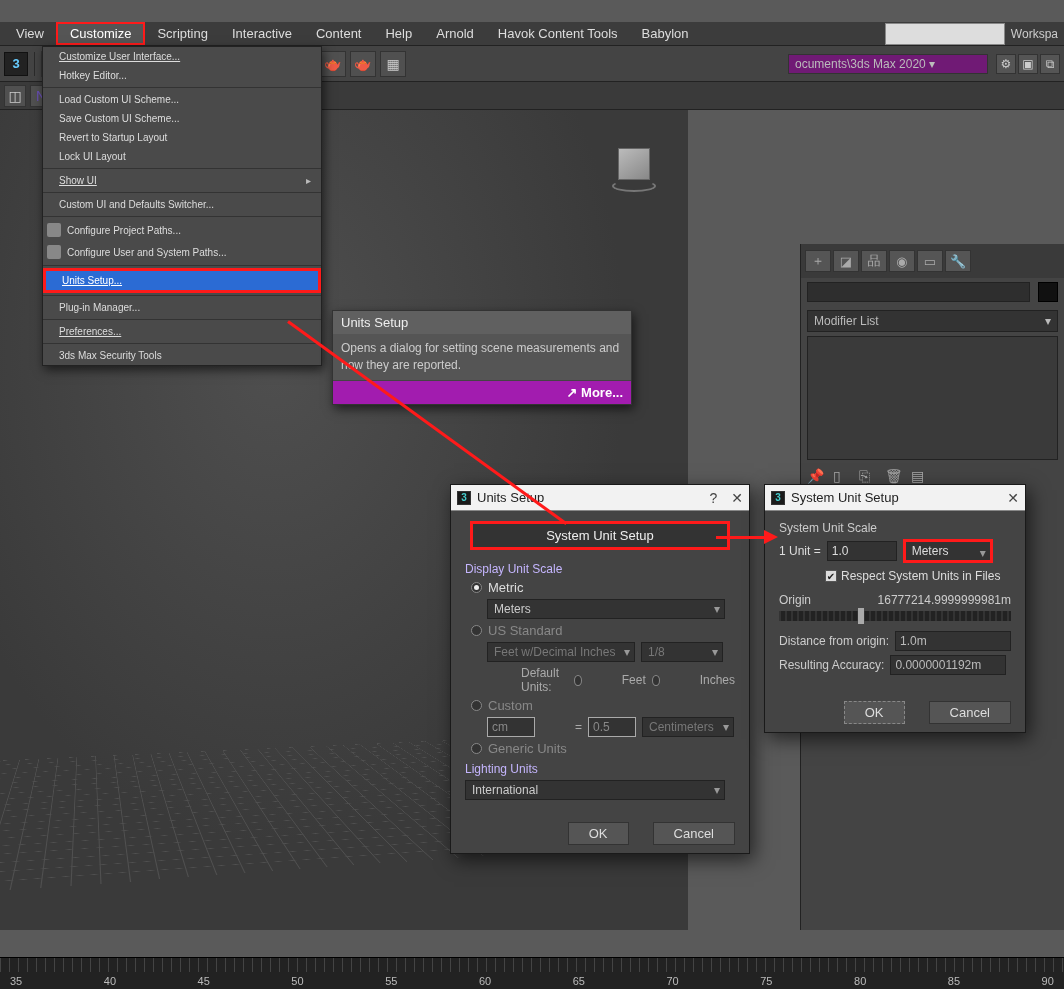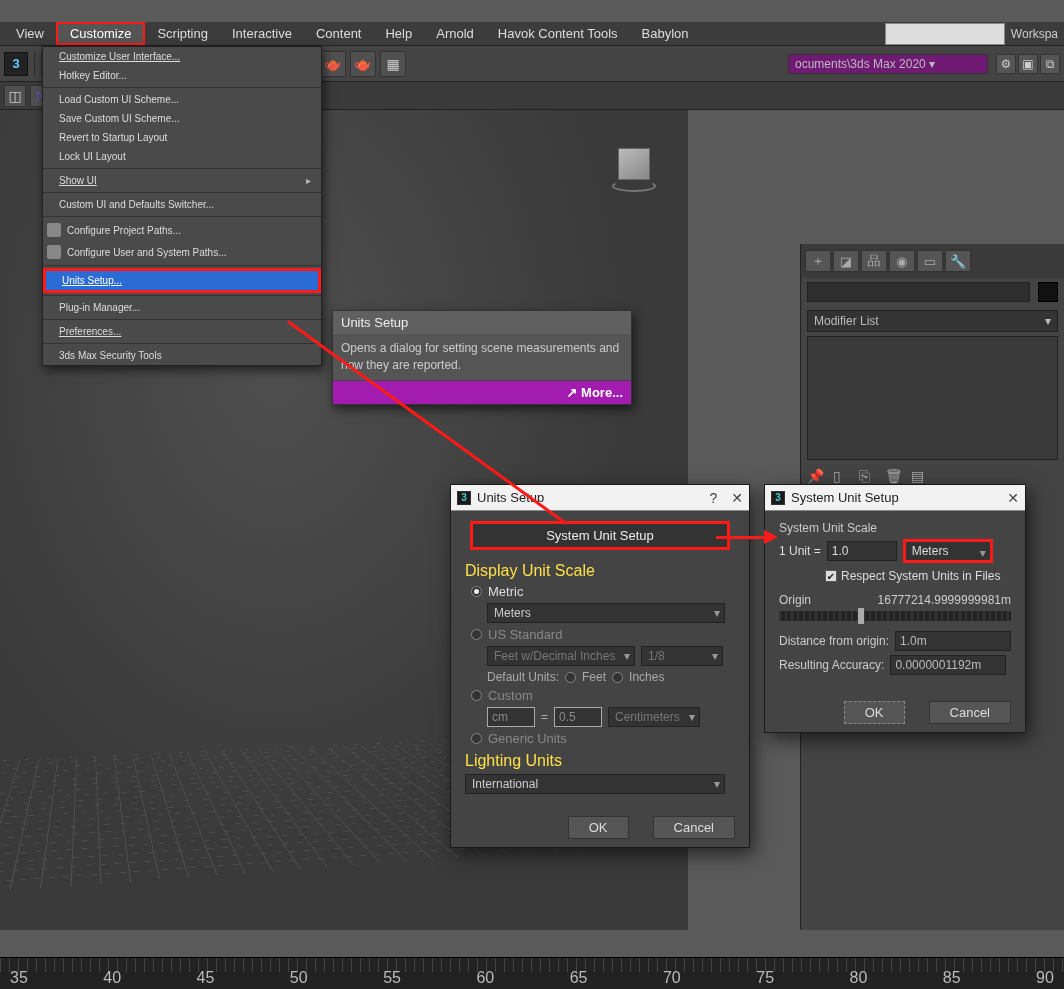--- a/index.html
+++ b/index.html
@@ -71,32 +71,32 @@
 
 
 .dialog{position:absolute;background:#444;border:1px solid #1a1a1a;box-shadow:4px 6px 18px rgba(0,0,0,0.6);}
 .titlebar{height:26px;background:#f2f2f2;color:#222;display:flex;align-items:center;padding:0 6px;font-size:13px;border-bottom:1px solid #888;}
 .titlebar .tb-icon{width:14px;height:14px;background:#1a1a1a;color:#4cc;display:flex;align-items:center;justify-content:center;font-size:10px;font-weight:bold;border:1px solid #333;margin-right:6px;}
 .titlebar .tb-actions{margin-left:auto;display:flex;gap:14px;color:#444;font-size:14px;}
 .titlebar .tb-actions span{cursor:pointer;}
 .d1{top:484px;left:450px;width:300px;}
 .d1-body{padding:10px 14px 14px 14px;color:#ddd;}
 .sys-btn{margin:0 auto 12px auto;width:260px;display:block;padding:4px 0;text-align:center;background:#333;border:3px solid #ff1a1a;color:#eee;font-size:13px;}
-.group-label{color:#fde047;font-size:16px;margin:6px 0 4px 0;}
+.group-label{color:#c4b5fd;font-size:12px;margin:6px 0 4px 0;}
 .radio-row{display:flex;align-items:center;gap:6px;margin:4px 0 4px 6px;color:#ddd;font-size:13px;}
 .radio-row.disabled{color:#888;}
 .radio{width:11px;height:11px;border:1px solid #888;border-radius:50%;background:#333;display:inline-block;position:relative;}
 .radio.sel::after{content:"";position:absolute;inset:2px;background:#eee;border-radius:50%;}
 .select{background:#333;border:1px solid #222;color:#ccc;padding:2px 18px 2px 6px;font-size:12px;position:relative;min-width:80px;}
 .select.dis{color:#777;}
 .select::after{content:"▾";position:absolute;right:4px;top:2px;color:#999;}
 .inline-row{display:flex;align-items:center;gap:6px;margin:4px 0 4px 22px;}
 .text-in{background:#333;border:1px solid #666;color:#888;padding:2px 4px;font-size:12px;width:48px;}
 .text-in.outlined{border:1px solid #aaa;}
-.small-label{font-size:12px;color:#aaa;}
+.small-label{font-size:12px;color:#aaa;margin-left:34px;}
 .lighting-select{width:260px;}
 .dialog-buttons{display:flex;justify-content:flex-end;gap:24px;padding:8px 14px;}
 .btn{background:#555;border:1px solid #333;color:#ddd;padding:3px 20px;font-size:13px;}
 .btn.primary{border:1px dashed #888;}
 
 
 .d2{top:484px;left:764px;width:262px;}
 .d2-body{padding:10px 14px 14px 14px;color:#ddd;font-size:12px;}
 .fieldset-label{font-size:12px;color:#ccc;margin-bottom:4px;}
 .unit-row{display:flex;align-items:center;gap:6px;margin:4px 0;}
@@ -113,21 +113,21 @@
 .origin-val{margin-left:auto; color:#ccc;}
 .d2 .dialog-buttons{justify-content:flex-end;}
 
 
 .arrow-line{position:absolute;height:3px;background:#ff1a1a;transform-origin:left center;}
 .arrow-head{position:absolute;width:0;height:0;border-left:14px solid #ff1a1a;border-top:7px solid transparent;border-bottom:7px solid transparent;}
 
 
 .timeline{position:absolute;left:0;right:0;bottom:0;height:32px;background:#222;border-top:1px solid #000;}
 .timeline .ticks{position:absolute;left:0;right:0;top:0;height:14px;background:repeating-linear-gradient(90deg,#444 0 1px,transparent 1px 9px);}
-.timeline .labels{position:absolute;left:0;right:0;bottom:2px;display:flex;justify-content:space-between;padding:0 10px;color:#bbb;font-size:16px;}
+.timeline .labels{position:absolute;left:0;right:0;bottom:2px;display:flex;justify-content:space-between;padding:0 10px;color:#bbb;font-size:11px;}
 </style>
 </head>
 <body>
 
 <div class="menubar">
   <span class="menu-item">View</span>
   <span class="menu-item active">Customize</span>
   <span class="menu-item">Scripting</span>
   <span class="menu-item">Interactive</span>
   <span class="menu-item">Content</span>

